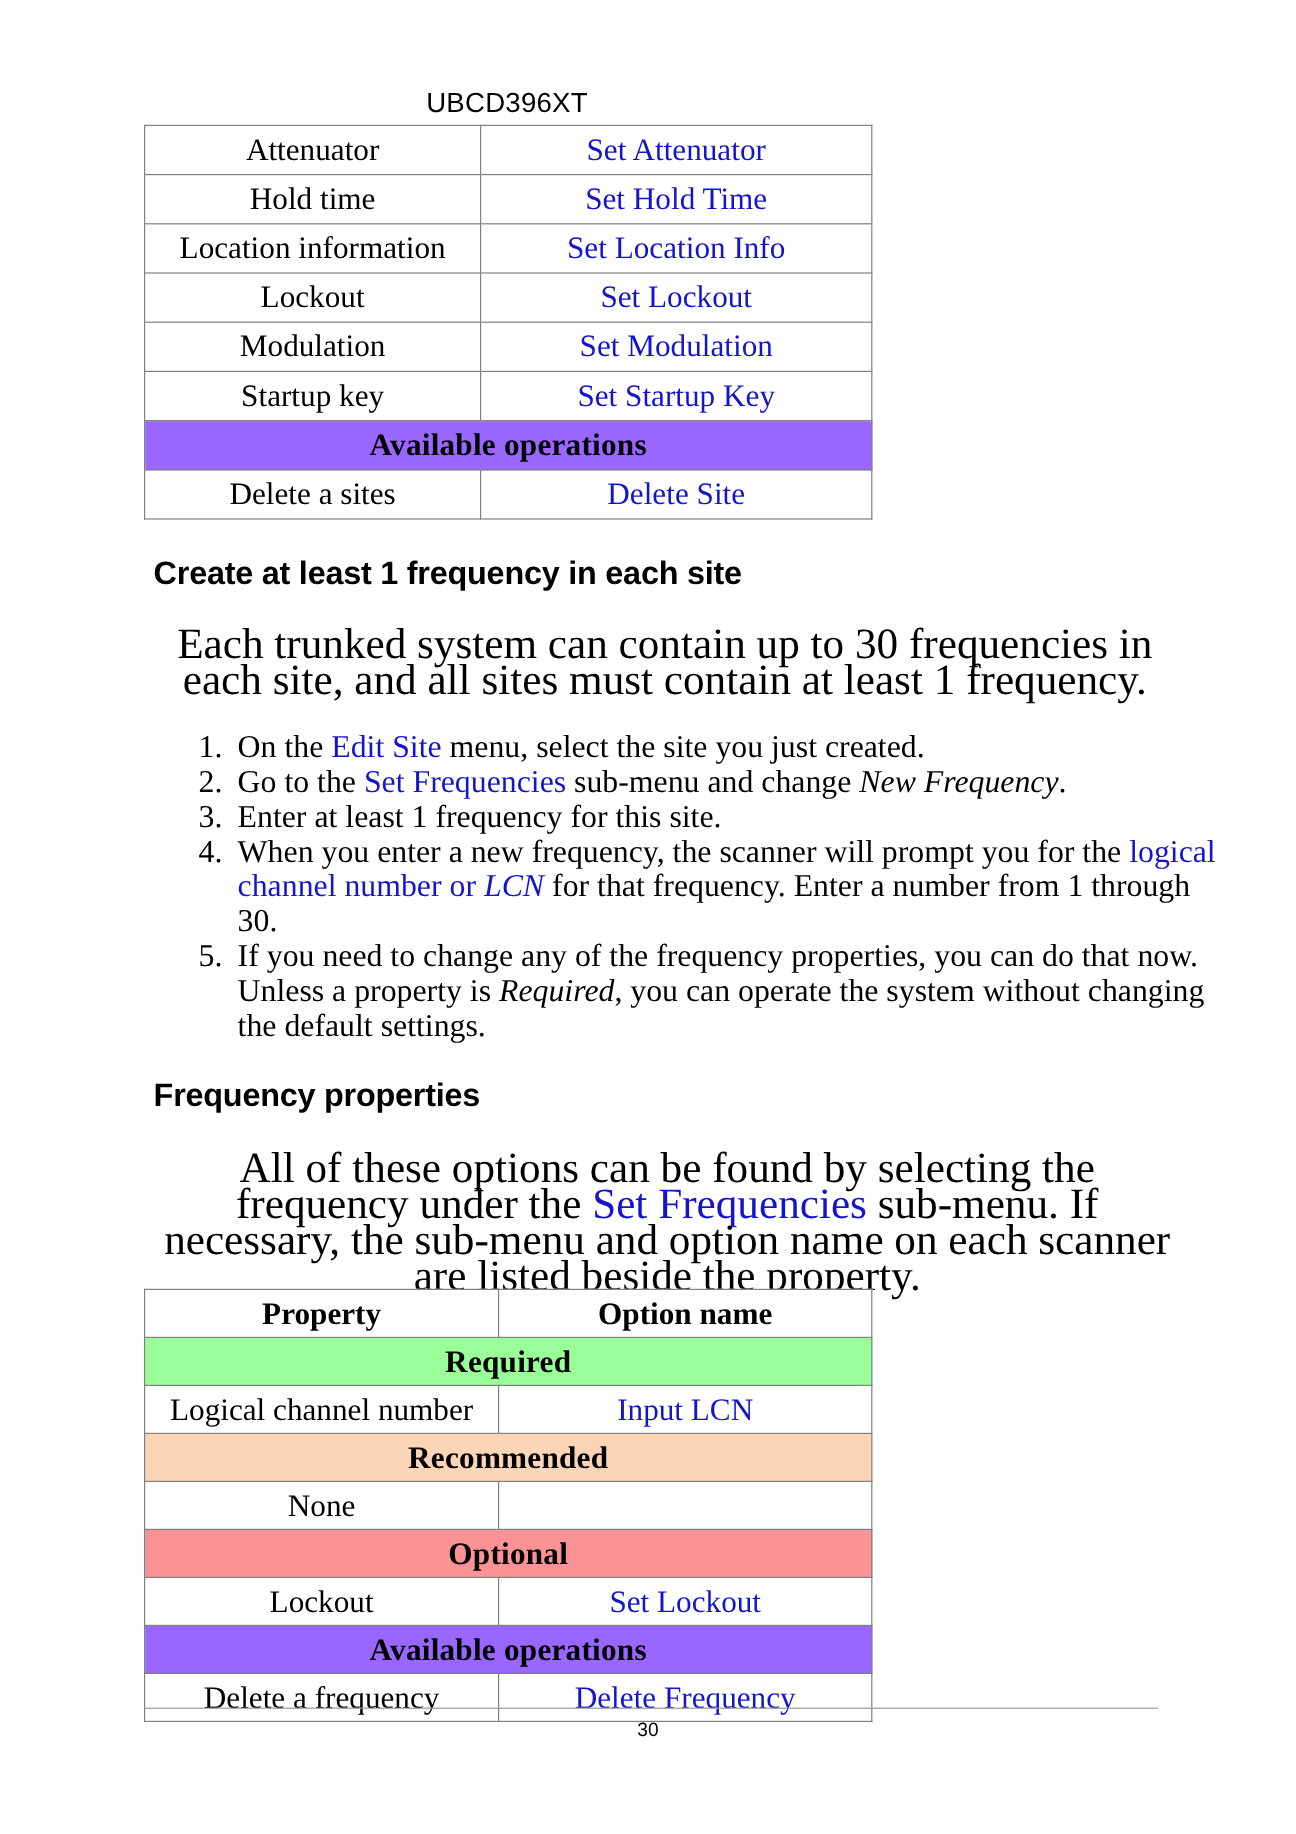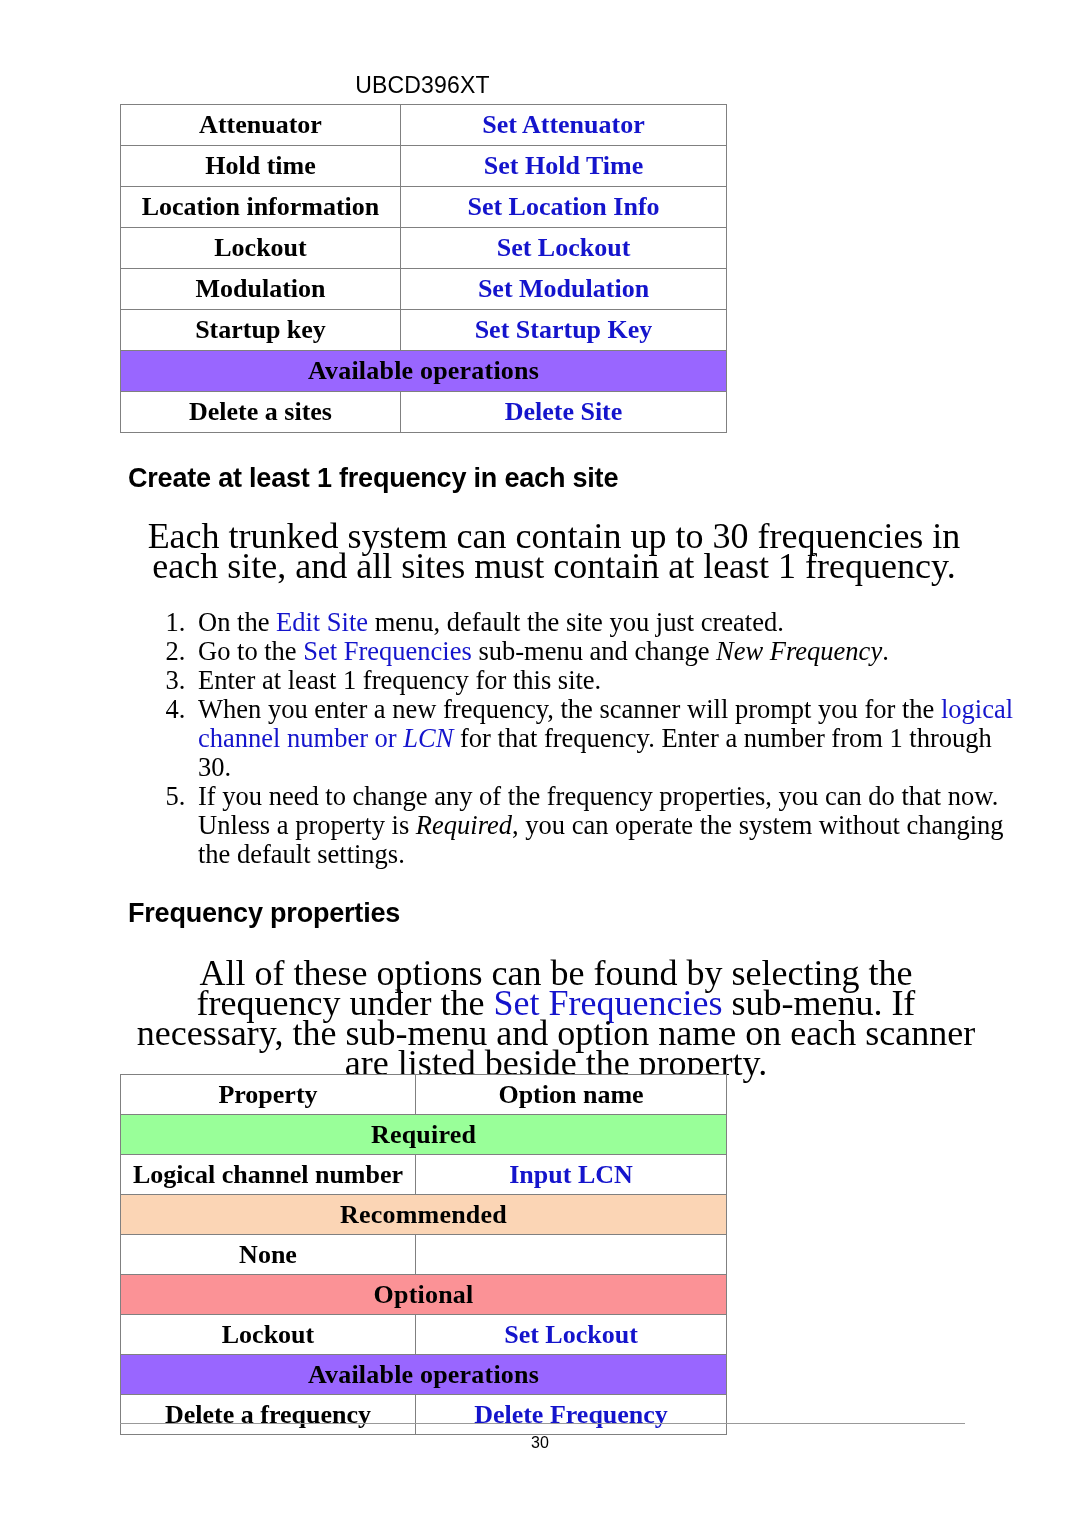--- a/index.html
+++ b/index.html
@@ -45,21 +45,20 @@
     background: #ffffff;
   }
   table.doc td {
     border: 1px solid #808080;
     font-size: 26px;
     line-height: 30px;
     text-align: center;
     vertical-align: middle;
     padding: 3px 4px;
     font-family: "Liberation Serif", "DejaVu Serif", serif;
-    font-weight: bold;
   }
   td.link {
     color: #1414cc;
   }
   td.cat {
     font-weight: bold;
     color: #000000;
     font-size: 25px;
     letter-spacing: 0.2px;
   }
@@ -199,21 +198,21 @@
           <td class="link">Delete Site</td>
         </tr>
       </tbody>
   </table>
 
   <h2 class="sect" id="head-create">Create at least 1 frequency in each site</h2>
 
   <p class="body" id="para-intro">Each trunked system can contain up to 30 frequencies in each site, and all sites must contain at least 1 frequency.</p>
 
   <ol class="steps" id="steps-list">
-      <li><span>On the </span><span class="blue">Edit Site</span><span> menu, default the site you just created.</span></li>
+      <li><span>On the </span><span class="blue">Edit Site</span><span> menu, select the site you just created.</span></li>
       <li><span>Go to the </span><span class="blue">Set Frequencies</span><span> sub-menu and change </span><span class="ital">New Frequency</span><span>.</span></li>
       <li><span>Enter at least 1 frequency for this site.</span></li>
       <li><span>When you enter a new frequency, the scanner will prompt you for the </span><span class="blue">logical channel number or </span><span class="blue ital">LCN</span><span> for that frequency. Enter a number from 1 through 30.</span></li>
       <li><span>If you need to change any of the frequency properties, you can do that now. Unless a property is </span><span class="ital">Required</span><span>, you can operate the system without changing the default settings.</span></li>
     </ol>
 
   <h2 class="sect" id="head-freqprops">Frequency properties</h2>
 
   <p class="body" id="para-freqprops"><span>All of these options can be found by selecting the frequency under the </span><span class="blue">Set Frequencies</span><span> sub-menu. If necessary, the sub-menu and option name on each scanner are listed beside the property.</span></p>
 

